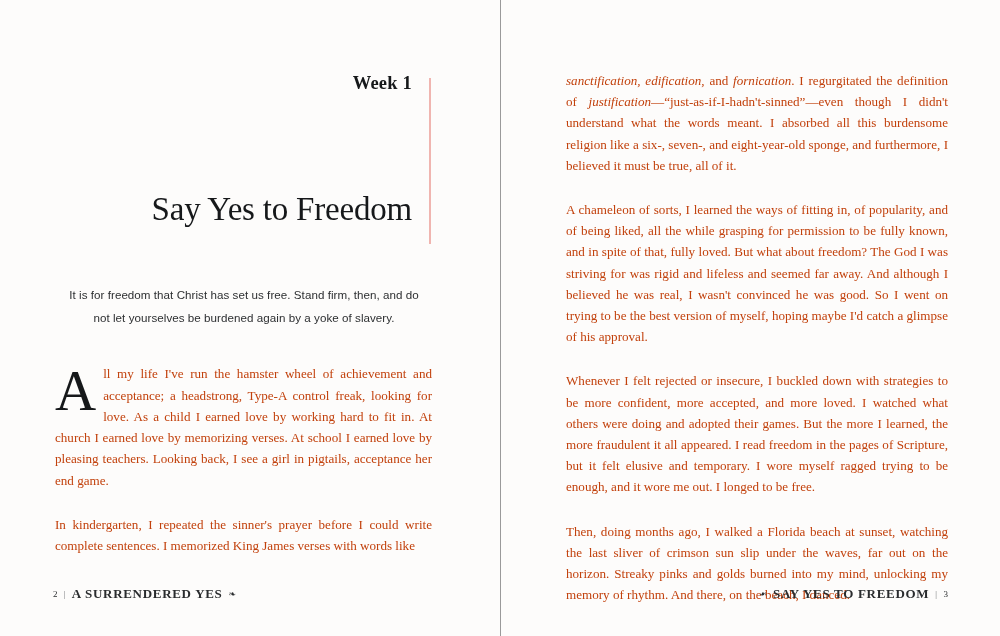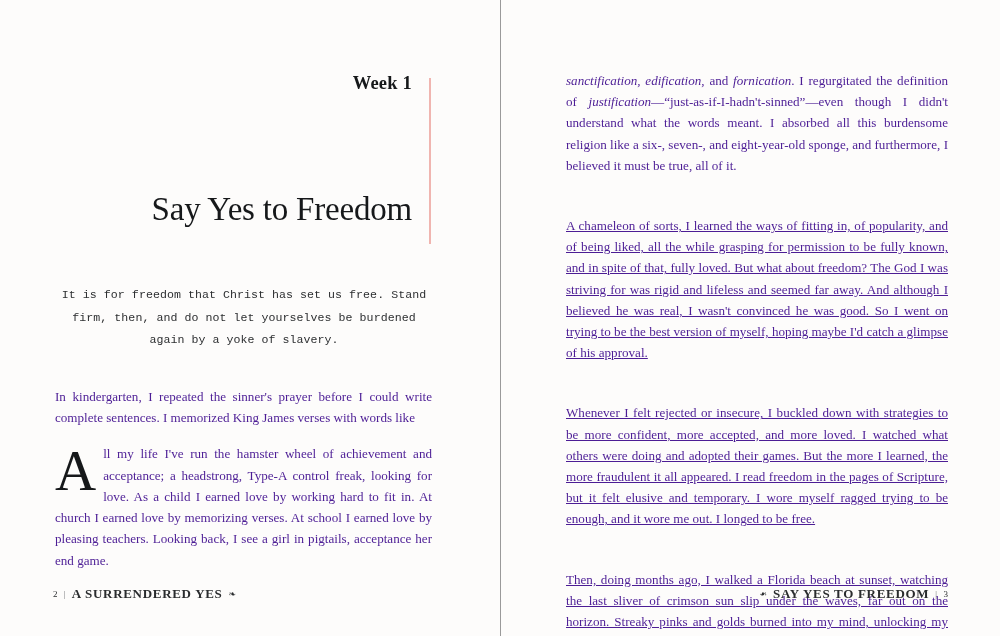--- a/index.html
+++ b/index.html
@@ -76,21 +76,21 @@
     color: #16181a;
     padding-right: 20px;
     margin-top: 98px;
     line-height: 1.12;
     white-space: nowrap;
   }
 
   .epigraph {
     margin-top: 56px;
     text-align: center;
-    font-family: Liberation Mono, monospace;
+    font-family: Liberation Sans, sans-serif;
     font-size: 11.6px;
     line-height: 1.95;
     color: #2d2f31;
     padding: 0 5px 0 6px;
     letter-spacing: 0.05px;
   }
 
   .epigraph-cite {
     margin-top: 19px;
     text-align: center;
@@ -105,21 +105,21 @@
   .body-col {
     margin-top: 34px;
   }
 
   p.body {
     margin: 0 0 15px 0;
     text-align: justify;
     font-family: "Liberation Serif", serif;
     font-size: 13.1px;
     line-height: 1.62;
-    color: #4c1d95;
+    color: #c2410c;
     hyphens: manual;
   }
   p.body:last-child { margin-bottom: 0; }
 
   p.body.first::first-letter {
     float: left;
     font-family: "Liberation Serif", serif;
     font-size: 57px;
     line-height: 0.80;
     padding: 5px 7px 0 0;
@@ -131,22 +131,21 @@
 
   
   #page-right {
     padding: 70px 52px 0 66px;
   }
 
   #page-right p.body {
     margin-bottom: 0;
   }
   #page-right p.body + p.body {
-    margin-top: 39px;
-    text-decoration: underline;
+    margin-top: 23px;
   }
 
   em { font-style: italic; }
 
   
   .footer {
     position: absolute;
     bottom: 34px;
     font-family: "Liberation Serif", serif;
     font-size: 8.2px;
@@ -190,22 +189,22 @@
     <div id="title-rule" style="background: rgb(240, 181, 176);"></div>
 
     <div class="week-label">Week 1</div>
 
     <h1 class="chapter-title">Say Yes to Freedom</h1>
 
     <div class="epigraph">It is for freedom that Christ has set us free. Stand firm, then, and do not let yourselves be burdened again by a yoke of slavery.</div>
 
 
     <div class="body-col">
+      <p class="body first">All my life I've run the hamster wheel of achievement and acceptance; a headstrong, Type-A control freak, looking for love. As a child I earned love by working hard to fit in. At church I earned love by memorizing verses. At school I earned love by pleasing teachers. Looking back, I see a girl in pigtails, acceptance her end game.</p>
       <p class="body gap-top">In kindergarten, I repeated the sinner's prayer before I could write complete sentences. I memorized King James verses with words like</p>
-      <p class="body first">All my life I've run the hamster wheel of achievement and acceptance; a headstrong, Type-A control freak, looking for love. As a child I earned love by working hard to fit in. At church I earned love by memorizing verses. At school I earned love by pleasing teachers. Looking back, I see a girl in pigtails, acceptance her end game.</p>
     </div>
 
     <div class="footer footer-left">
       <span class="folio">2</span>
       <span class="rule-sep">|</span>
       <span class="runhead">A SURRENDERED YES</span>
       <span class="ornament">❧</span>
     </div>
   </div>
 

